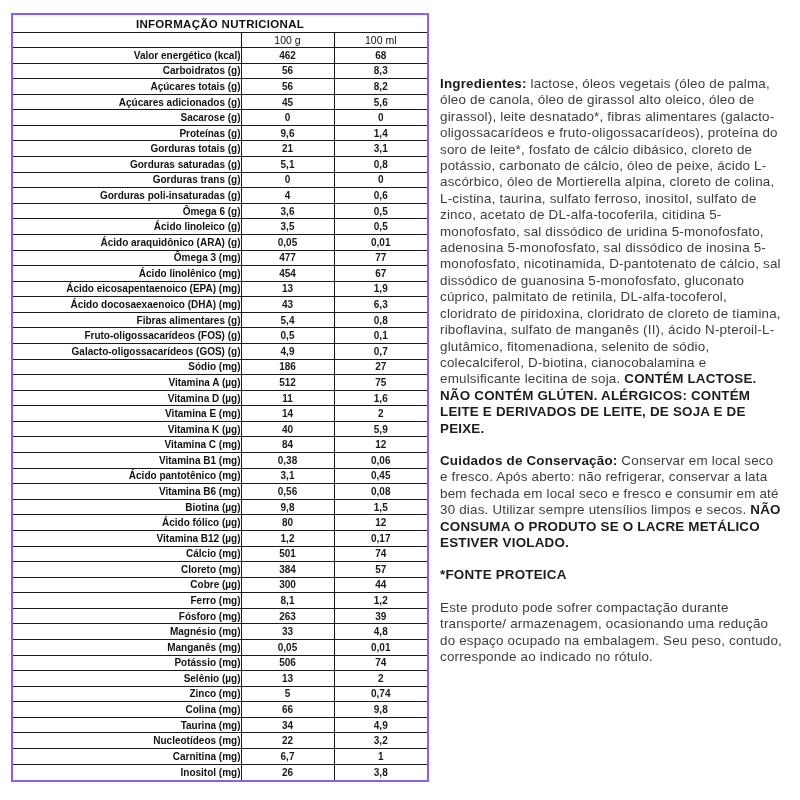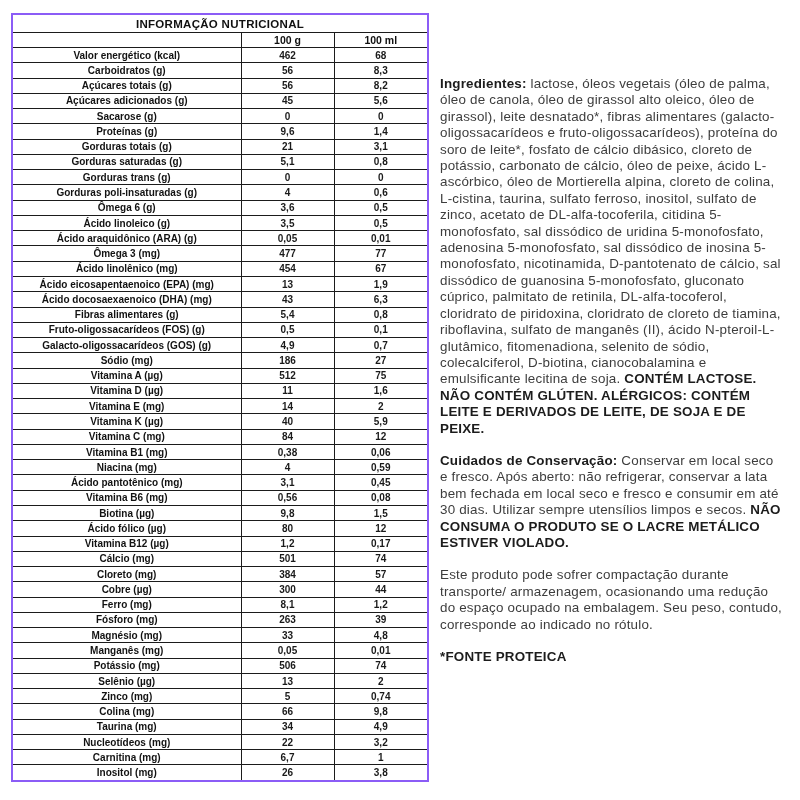--- a/index.html
+++ b/index.html
@@ -16,24 +16,24 @@
   .nutrition-table th,.nutrition-table td{
     border:1px solid #1b1b1b;
     overflow:hidden;white-space:nowrap;
     padding:0;
   }
   .tbl-title{
     font-size:11.5px;font-weight:bold;text-align:center;
     letter-spacing:.3px;color:#101010;height:17px;
   }
   .tbl-colhead{
-    font-size:10.5px;font-weight:bold;text-align:center;color:#101010;height:14px;
+    font-size:10.5px;font-weight:normal;text-align:center;color:#101010;height:14px;
   }
   .cell-label{
-    font-size:10px;font-weight:bold;color:#121212;text-align:center;
+    font-size:10px;font-weight:bold;color:#121212;text-align:right;
   }
   .cell-val{
     font-size:10px;font-weight:bold;color:#1a1a1a;text-align:center;
   }
   .ind0{padding-left:6px;}
   .ind1{padding-left:10px;}
   .ind2{padding-left:14px;}
   .ind3{padding-left:18px;}
   
   .right-panel{
@@ -193,25 +193,20 @@
         <td class="cell-label ind0">Vitamina C (mg)</td>
         <td class="cell-val">84</td>
         <td class="cell-val">12</td>
       </tr>
       <tr>
         <td class="cell-label ind0">Vitamina B1 (mg)</td>
         <td class="cell-val">0,38</td>
         <td class="cell-val">0,06</td>
       </tr>
       <tr>
-        <td class="cell-label ind0">Niacina (mg)</td>
-        <td class="cell-val">4</td>
-        <td class="cell-val">0,59</td>
-      </tr>
-      <tr>
         <td class="cell-label ind0">Ácido pantotênico (mg)</td>
         <td class="cell-val">3,1</td>
         <td class="cell-val">0,45</td>
       </tr>
       <tr>
         <td class="cell-label ind0">Vitamina B6 (mg)</td>
         <td class="cell-val">0,56</td>
         <td class="cell-val">0,08</td>
       </tr>
       <tr>
@@ -303,15 +298,15 @@
         <td class="cell-label ind0">Inositol (mg)</td>
         <td class="cell-val">26</td>
         <td class="cell-val">3,8</td>
       </tr>
     </tbody>
 </table>
 
 <div class="right-panel" id="right-panel">
     <p><span class="seg-bold">Ingredientes: </span><span class="seg-normal">lactose, óleos vegetais (óleo de palma, óleo de canola, óleo de girassol alto oleico, óleo de girassol), leite desnatado*, fibras alimentares (galacto-oligossacarídeos e fruto-oligossacarídeos), proteína do soro de leite*, fosfato de cálcio dibásico, cloreto de potássio, carbonato de cálcio, óleo de peixe, ácido L-ascórbico, óleo de Mortierella alpina, cloreto de colina, L-cistina, taurina, sulfato ferroso, inositol, sulfato de zinco, acetato de DL-alfa-tocoferila, citidina 5-monofosfato, sal dissódico de uridina 5-monofosfato, adenosina 5-monofosfato, sal dissódico de inosina 5-monofosfato, nicotinamida, D-pantotenato de cálcio, sal dissódico de guanosina 5-monofosfato, gluconato cúprico, palmitato de retinila, DL-alfa-tocoferol, cloridrato de piridoxina, cloridrato de cloreto de tiamina, riboflavina, sulfato de manganês (II), ácido N-pteroil-L-glutâmico, fitomenadiona, selenito de sódio, colecalciferol, D-biotina, cianocobalamina e emulsificante lecitina de soja. </span><span class="seg-bold">CONTÉM LACTOSE. NÃO CONTÉM GLÚTEN. ALÉRGICOS: CONTÉM LEITE E DERIVADOS DE LEITE, DE SOJA E DE PEIXE.</span></p>
     <p><span class="seg-bold">Cuidados de Conservação: </span><span class="seg-normal">Conservar em local seco e fresco. Após aberto: não refrigerar, conservar a lata bem fechada em local seco e fresco e consumir em até 30 dias. Utilizar sempre utensílios limpos e secos. </span><span class="seg-bold">NÃO CONSUMA O PRODUTO SE O LACRE METÁLICO ESTIVER VIOLADO.</span></p>
+    <p><span class="seg-bold">*FONTE PROTEICA</span></p>
     <p><span class="seg-normal">Este produto pode sofrer compactação durante transporte/ armazenagem, ocasionando uma redução do espaço ocupado na embalagem. Seu peso, contudo, corresponde ao indicado no rótulo.</span></p>
-    <p><span class="seg-bold">*FONTE PROTEICA</span></p>
   </div>
 
 </body></html>

